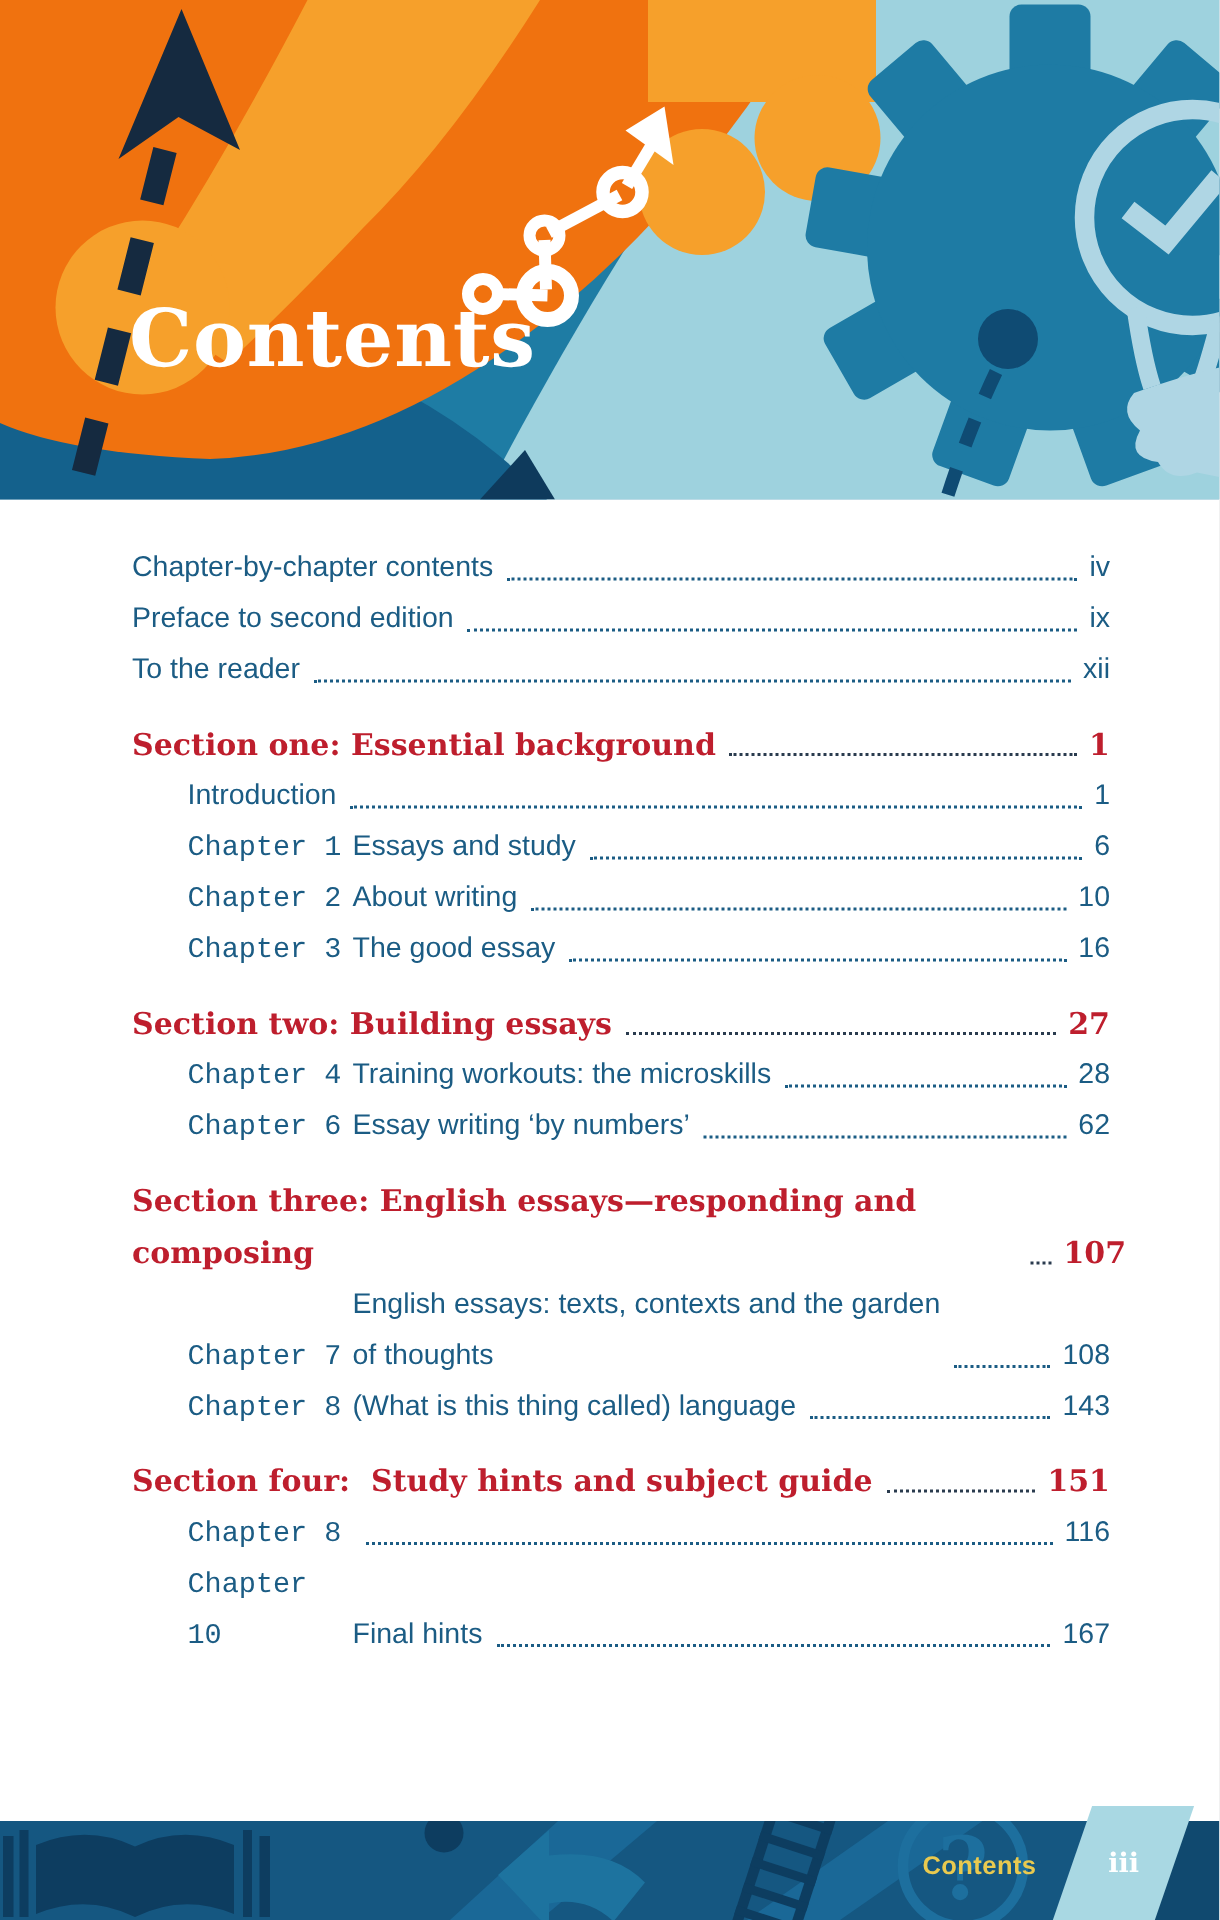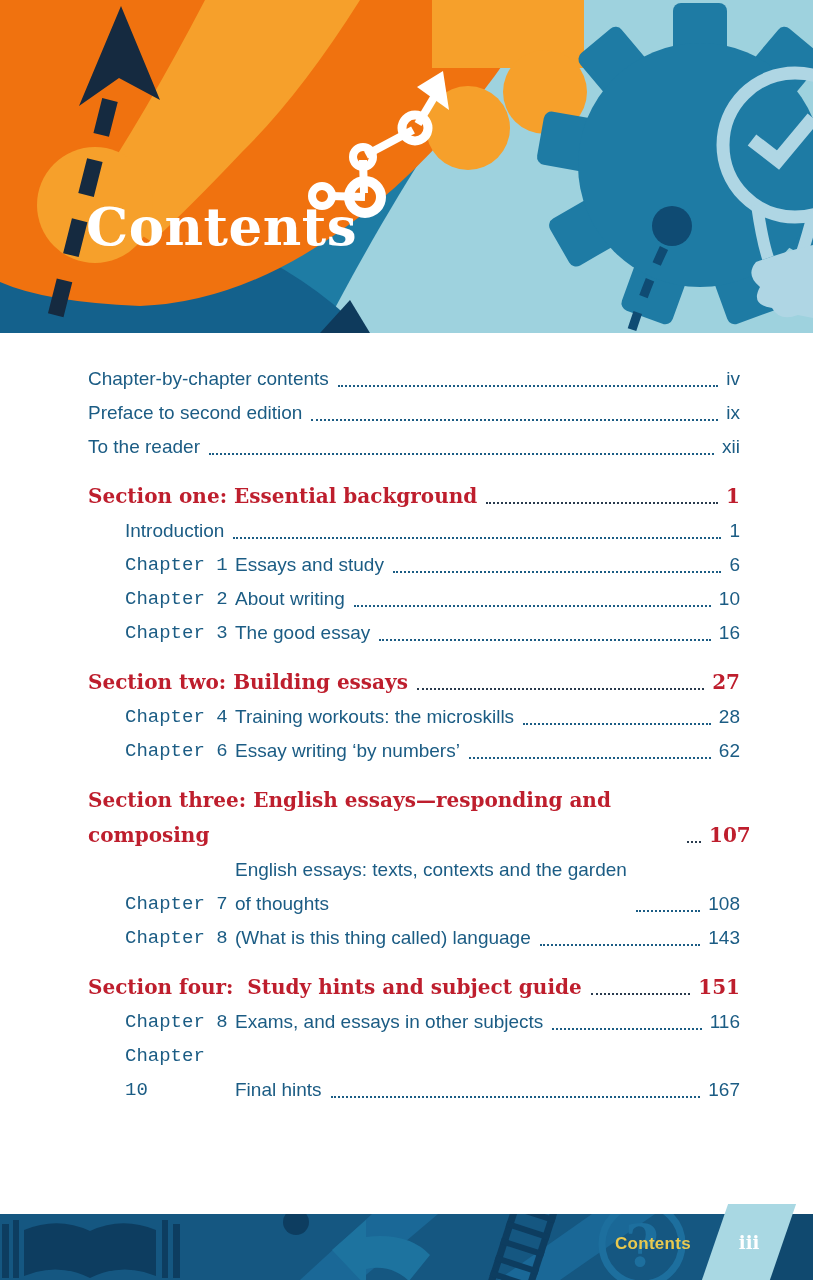--- a/index.html
+++ b/index.html
@@ -232,21 +232,20 @@
 
   <div class="section">
     <div class="section-head">
       <span class="toc-title">Section four:  Study hints and subject guide</span>
       <span class="toc-leader"></span>
       <span class="toc-page">151</span>
     </div>
     <div class="section-entries">
   <div class="toc-row">
     <span class="toc-label">Chapter 8</span>
-    <span class="toc-title">Exams, and essays in other subjects</span>
     <span class="toc-leader"></span>
     <span class="toc-page">116</span>
   </div>
 
   <div class="toc-row">
     <span class="toc-label">Chapter 10</span>
     <span class="toc-title">Final hints</span>
     <span class="toc-leader"></span>
     <span class="toc-page">167</span>
   </div>

